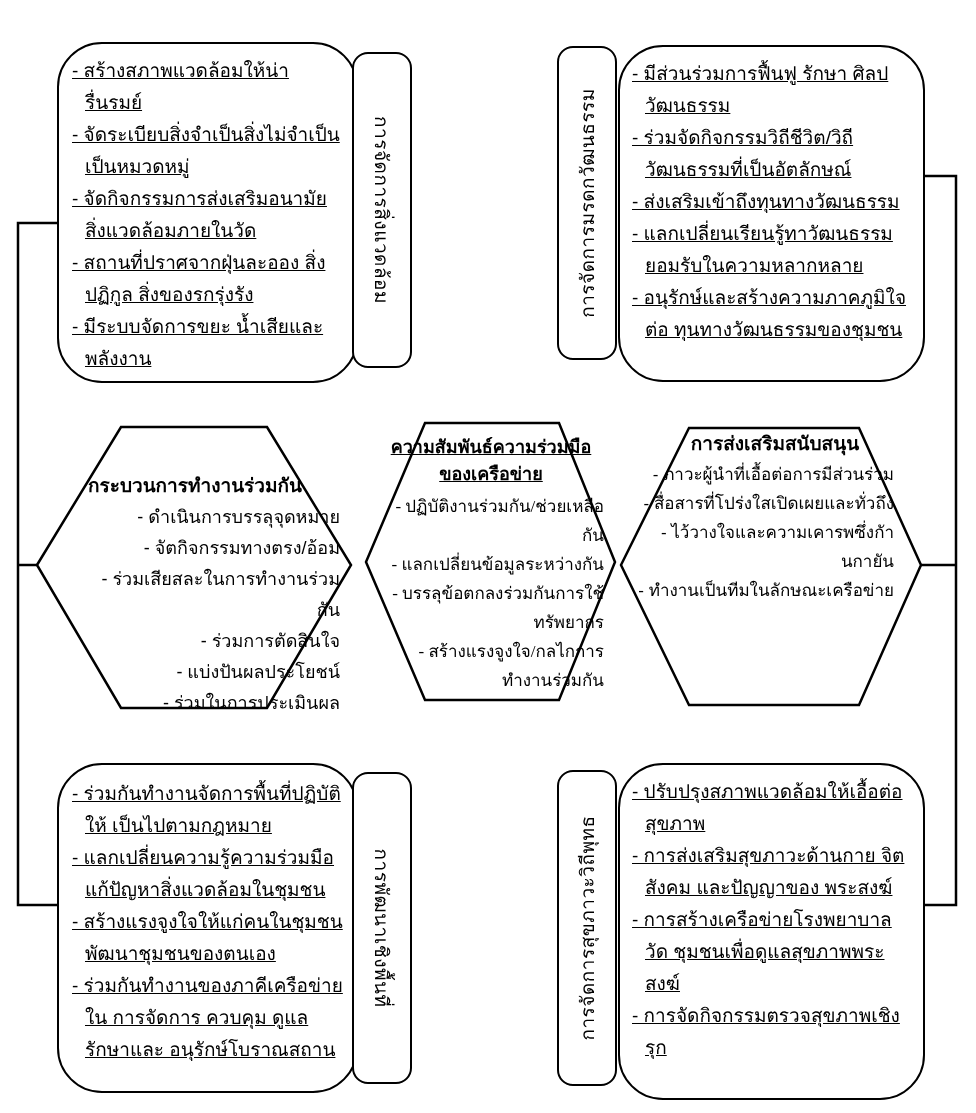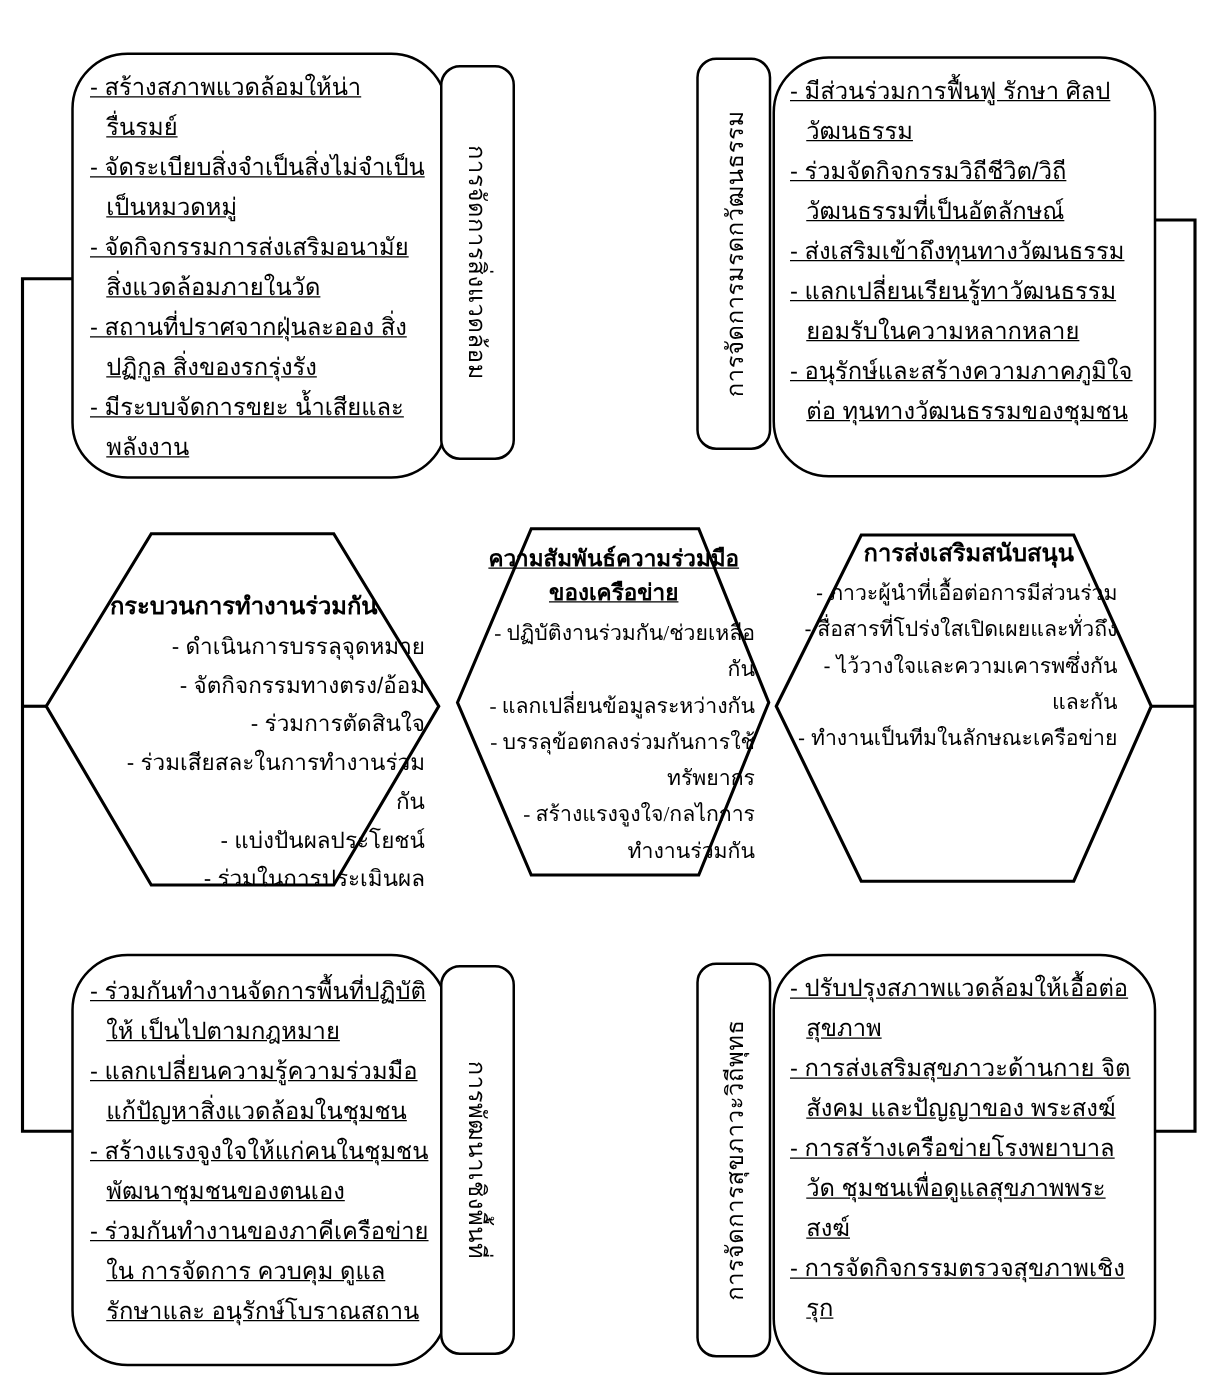--- a/index.html
+++ b/index.html
@@ -69,39 +69,39 @@
     <div class="item">- อนุรักษ์และสร้างความภาคภูมิใจต่อ ทุนทางวัฒนธรรมของชุมชน</div>
   </div>
   <div class="tab ccw" style="left:557px;top:46px;width:60px;height:314px;">
     <span class="tab-label">การจัดการมรดกวัฒนธรรม</span>
   </div>
 
   <div class="hex-title" style="left:62px;top:472px;width:266px;">กระบวนการทำงานร่วมกัน</div>
   <div class="hex-items" style="left:100px;top:502px;width:240px;font-size:18px;line-height:31px;">
     <div class="item">- ดำเนินการบรรลุจุดหมาย</div>
     <div class="item">- จัตกิจกรรมทางตรง/อ้อม</div>
+    <div class="item">- ร่วมเสียสละในการทำงานร่วมกัน</div>
     <div class="item">- ร่วมการตัดสินใจ</div>
-    <div class="item">- ร่วมเสียสละในการทำงานร่วมกัน</div>
     <div class="item">- แบ่งปันผลประโยชน์</div>
     <div class="item">- ร่วมในการประเมินผล</div>
   </div>
 
   <div class="hex-title" style="left:380px;top:434px;width:222px;font-size:18px;text-decoration:underline;">ความสัมพันธ์ความร่วมมือของเครือข่าย</div>
   <div class="hex-items" style="left:374px;top:492px;width:230px;font-family:Liberation Serif, serif;">
     <div class="item">- ปฏิบัติงานร่วมกัน/ช่วยเหลือกัน</div>
     <div class="item">- แลกเปลี่ยนข้อมูลระหว่างกัน</div>
     <div class="item">- บรรลุข้อตกลงร่วมกันการใช้ทรัพยากร</div>
     <div class="item">- สร้างแรงจูงใจ/กลไกการทำงานร่วมกัน</div>
   </div>
 
   <div class="hex-title" style="left:660px;top:430px;width:230px;">การส่งเสริมสนับสนุน</div>
   <div class="hex-items" style="left:638px;top:460px;width:256px;">
     <div class="item">- ภาวะผู้นำที่เอื้อต่อการมีส่วนร่วม</div>
     <div class="item">- สื่อสารที่โปร่งใสเปิดเผยและทั่วถึง</div>
-    <div class="item">- ไว้วางใจและความเคารพซึ่งกันและกัน</div>
+    <div class="item">- ไว้วางใจและความเคารพซึ่งกัานกายัน</div>
     <div class="item">- ทำงานเป็นทีมในลักษณะเครือข่าย</div>
   </div>
 
   <div class="rbox" style="left:57px;top:763px;width:301px;height:330px;"></div>
   <div class="box-text" style="left:72px;top:778px;width:278px;">
     <div class="item">- ร่วมกันทำงานจัดการพื้นที่ปฏิบัติให้ เป็นไปตามกฎหมาย</div>
     <div class="item">- แลกเปลี่ยนความรู้ความร่วมมือ แก้ปัญหาสิ่งแวดล้อมในชุมชน</div>
     <div class="item">- สร้างแรงจูงใจให้แก่คนในชุมชน พัฒนาชุมชนของตนเอง</div>
     <div class="item">- ร่วมกันทำงานของภาคีเครือข่ายใน การจัดการ ควบคุม ดูแลรักษาและ อนุรักษ์โบราณสถาน</div>
   </div>

